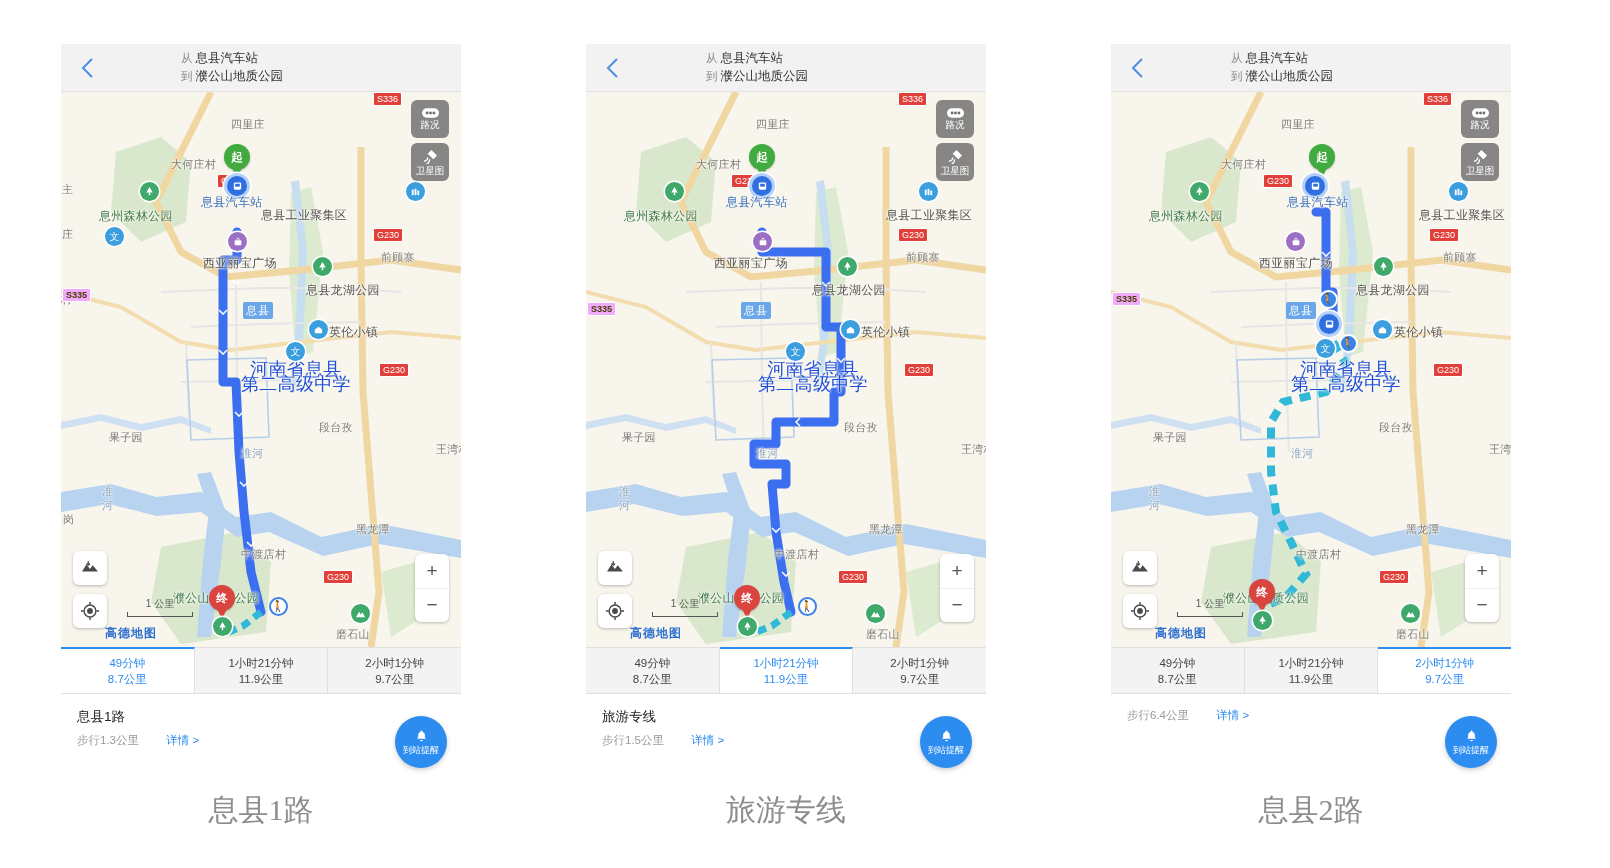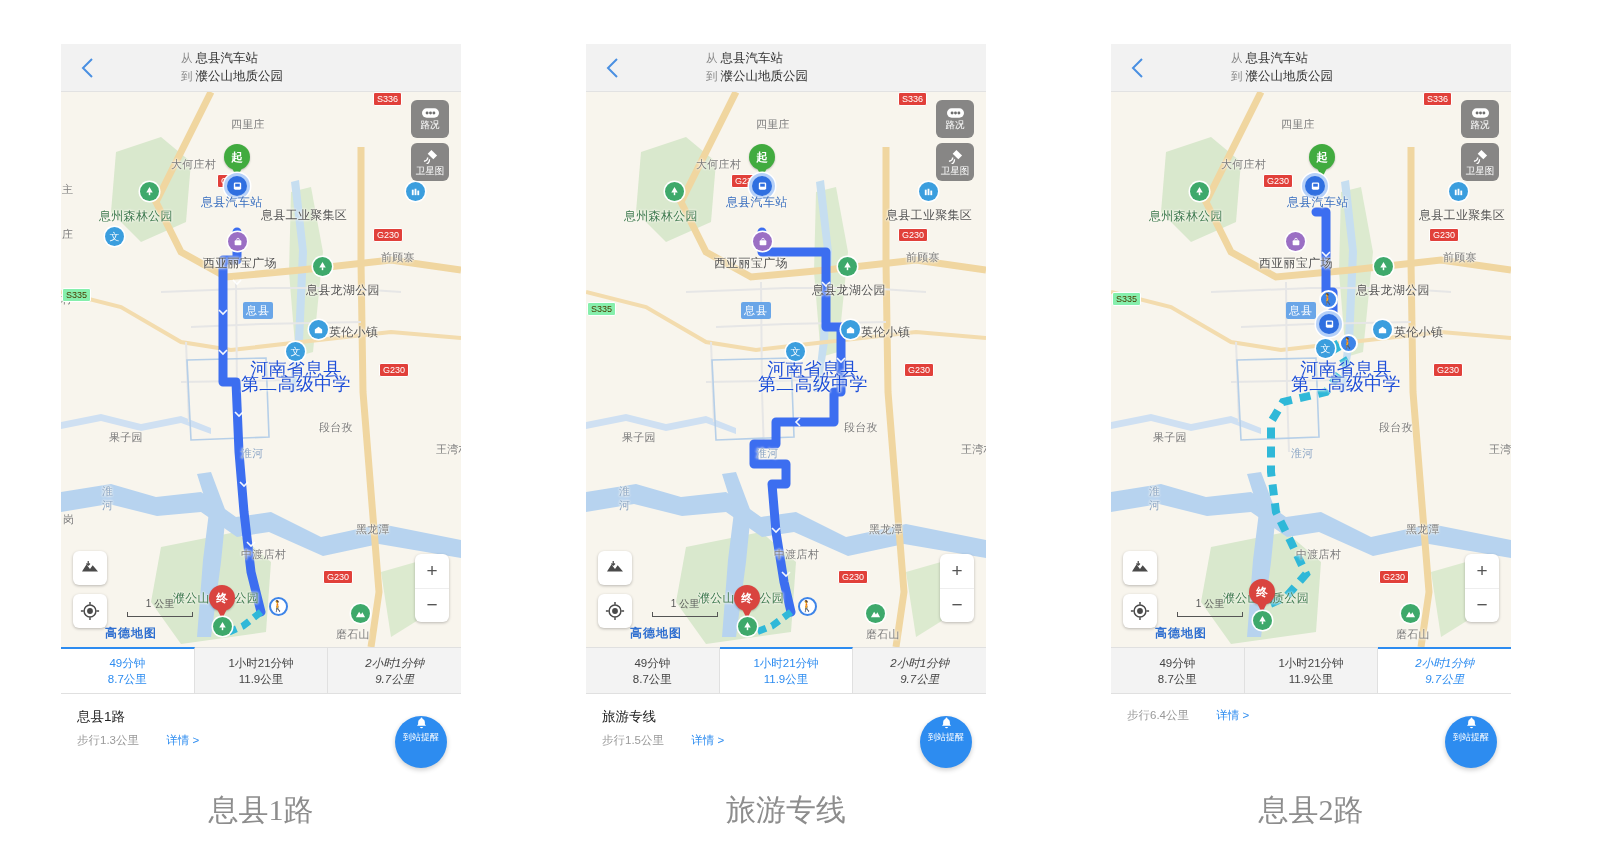--- a/index.html
+++ b/index.html
@@ -67,21 +67,21 @@
 
   .shield {
     position: absolute;
     font-size: 9px; color: #fff;
     background: #e1403a;
     border: 1px solid #fff;
     border-radius: 2px;
     padding: 0 3px; line-height: 12px;
     font-family: "Liberation Sans", sans-serif;
   }
-  .shield.y { background: #86efac; color: #4a3a00; }
+  .shield.y { background: #f0abfc; color: #4a3a00; font-weight: bold; }
 
   .poi-ico {
     position: absolute;
     width: 19px; height: 19px;
     border-radius: 50%;
     background: #3ea96b;
     display: flex; align-items: center; justify-content: center;
     box-shadow: 0 0 0 1.5px #fff;
   }
   .poi-ico.blue { background: #3b9ede; }
@@ -193,40 +193,40 @@
     border-bottom: 1px solid #e0e0e0;
   }
   .tab {
     flex: 1;
     display: flex; flex-direction: column;
     align-items: center; justify-content: center;
     font-size: 11.5px; line-height: 16px; color: #444;
     border-right: 1px solid #e0e0e0;
     cursor: pointer;
   }
-  .tab:last-child { border-right: none; font-style: italic; }
+  .tab:last-child { border-right: none; }
   .tab.active {
     background: #fff;
     color: #2d8cf0;
     border-top: 2px solid #2d8cf0;
     margin-top: -1px;
   }
 
   
   .result { position: relative; height: 100px; background: #fff; padding: 14px 16px; }
   .rt-name { font-size: 13.5px; color: #222; margin-bottom: 7px; }
   .rt-name .arrow { color: #888; margin: 0 6px; }
   .rt-sub { font-size: 11.5px; color: #999; }
   .rt-sub .detail { color: #2d8cf0; margin-left: 24px; cursor: pointer; }
   .fab {
     position: absolute; right: 14px; top: 22px;
     width: 52px; height: 52px; border-radius: 50%;
     background: #2d8cf0;
     display: flex; flex-direction: column;
-    align-items: center; justify-content: flex-start;
+    align-items: center; justify-content: center;
     color: #fff; font-size: 9px; line-height: 11px;
     box-shadow: 0 2px 5px rgba(0,0,0,.2);
     cursor: pointer;
   }
   .fab svg { display: block; margin-bottom: 1px; }
 
   
   .caption {
     position: absolute;
     top: 790px;

